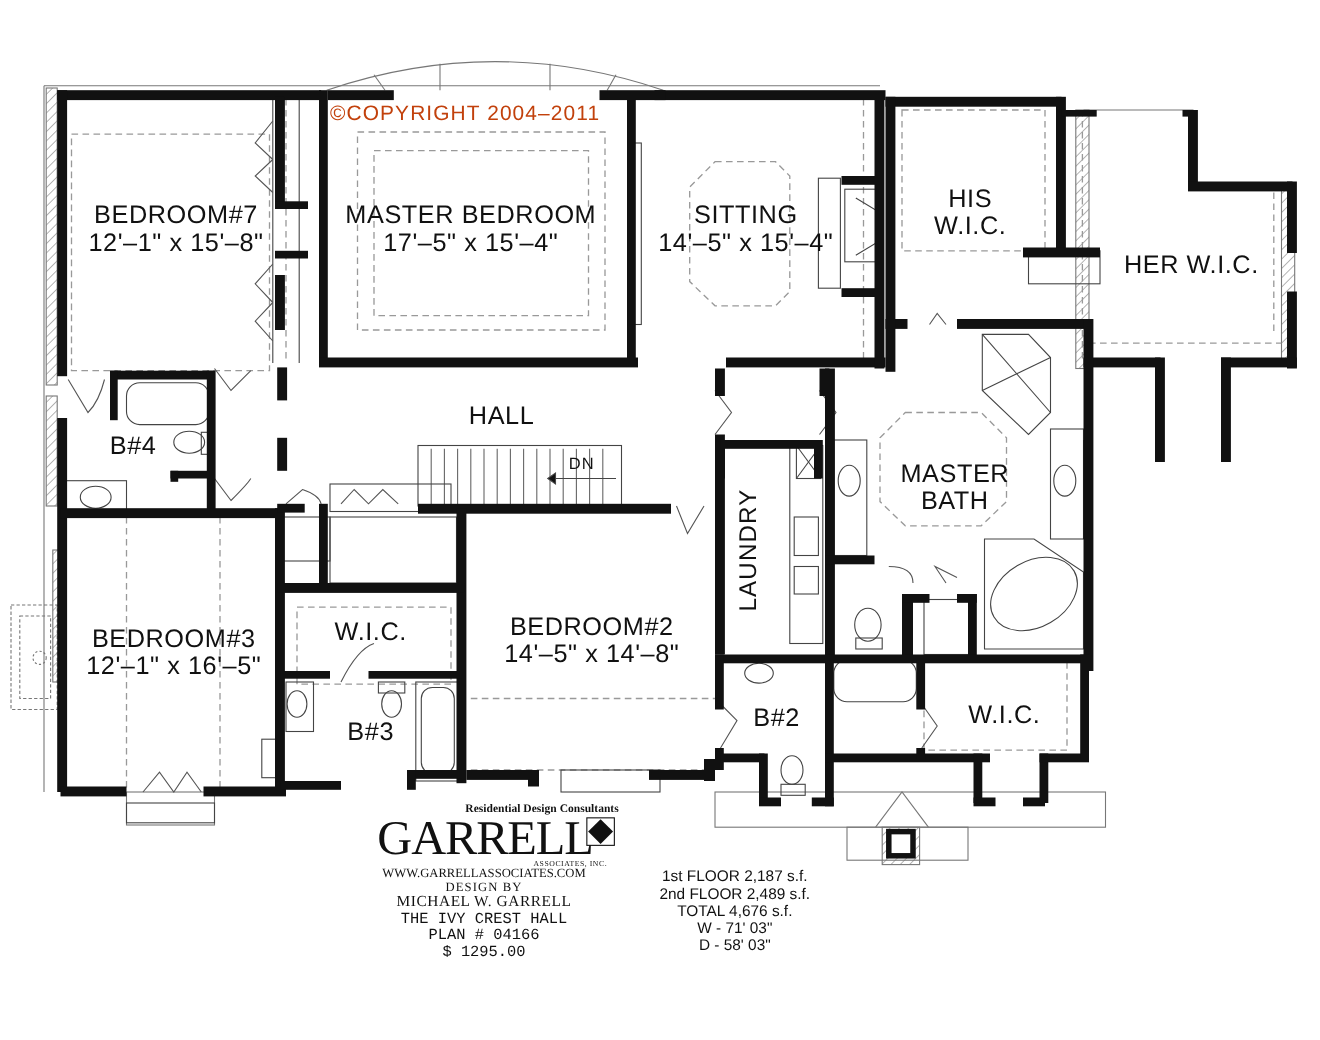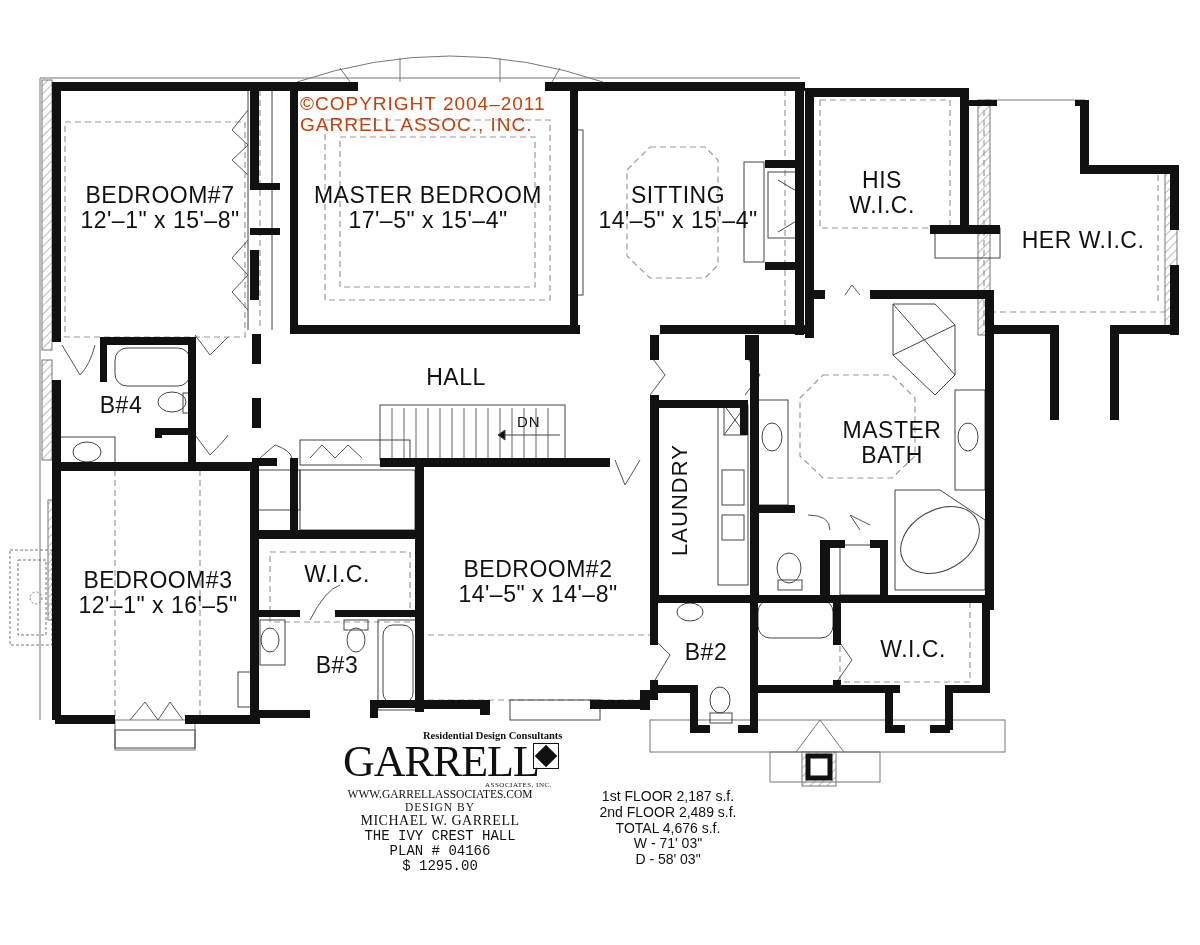--- a/index.html
+++ b/index.html
@@ -275,21 +275,20 @@
     <rect x="885" y="725" width="20" height="8"></rect>
     <rect x="930" y="725" width="20" height="8"></rect>
     <rect x="945" y="685" width="8" height="45"></rect>
     <rect x="945" y="685" width="45" height="8"></rect>
     <rect x="982" y="595" width="8" height="95"></rect>
   </g>
 </svg>
 
 <div class="copyright">
   <div>©COPYRIGHT  2004–2011</div>
-  <div>GARRELL  ASSOC.,  INC.</div>
 </div>
 
 <div class="lbl" style="left:160px; top:183px;">
   <span class="name">BEDROOM#7</span>
   <span class="dim">12'–1" x 15'–8"</span>
 </div>
 <div class="lbl" style="left:428px; top:183px;">
   <span class="name">MASTER  BEDROOM</span>
   <span class="dim">17'–5" x 15'–4"</span>
 </div>
@@ -304,21 +303,21 @@
 <div class="lbl" style="left:1083px; top:228px;">
   <span class="name">HER  W.I.C.</span>
 </div>
 <div class="lbl" style="left:456px; top:365px;">
   <span class="name">HALL</span>
 </div>
 <div class="dn">DN</div>
 <div class="lbl" style="left:121px; top:393px;text-align:center;">
   <span class="name">B#4</span>
 </div>
-<div class="lbl" style="left:868px; top:418px;margin-left:24px;">
+<div class="lbl" style="left:868px; top:418px;">
   <span class="name">MASTER</span>
   <span class="dim">BATH</span>
 </div>
 <div class="laundry">LAUNDRY</div>
 <div class="lbl" style="left:158px; top:568px;">
   <span class="name">BEDROOM#3</span>
   <span class="dim">12'–1" x 16'–5"</span>
 </div>
 <div class="lbl" style="left:337px; top:562px;">
   <span class="name">W.I.C.</span>

